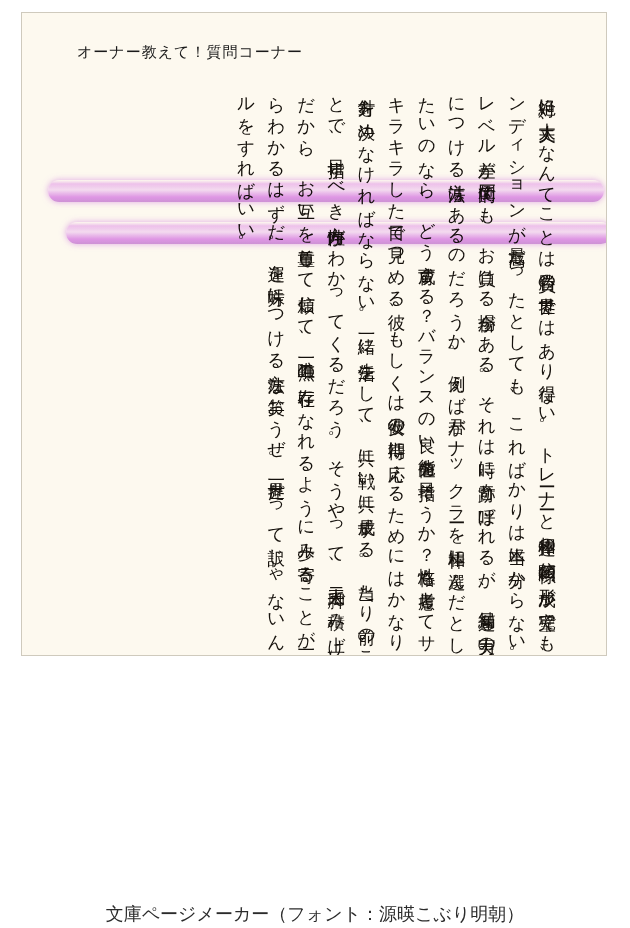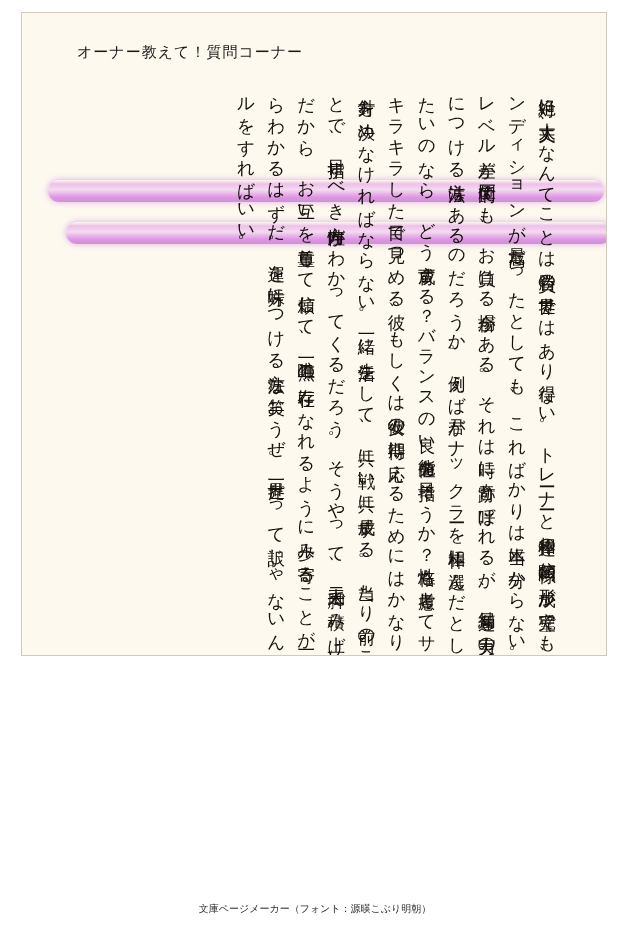--- a/index.html
+++ b/index.html
@@ -95,21 +95,21 @@
         rgba(168,64,205,0.55) 100%);
     box-shadow: 0 0 6px rgba(200,110,235,0.55);
   }
   
   .footer {
     position: absolute;
     left: 0;
     top: 902px;
     width: 630px;
     text-align: center;
-    font-size: 10px;
+    font-size: 18px;
     color: #2b2b2b;
     font-family: "Liberation Serif", "DejaVu Serif", serif;
   }
 </style>
 </head>
 <body>
 
 <div class="page">
 
   <div class="sheet">

